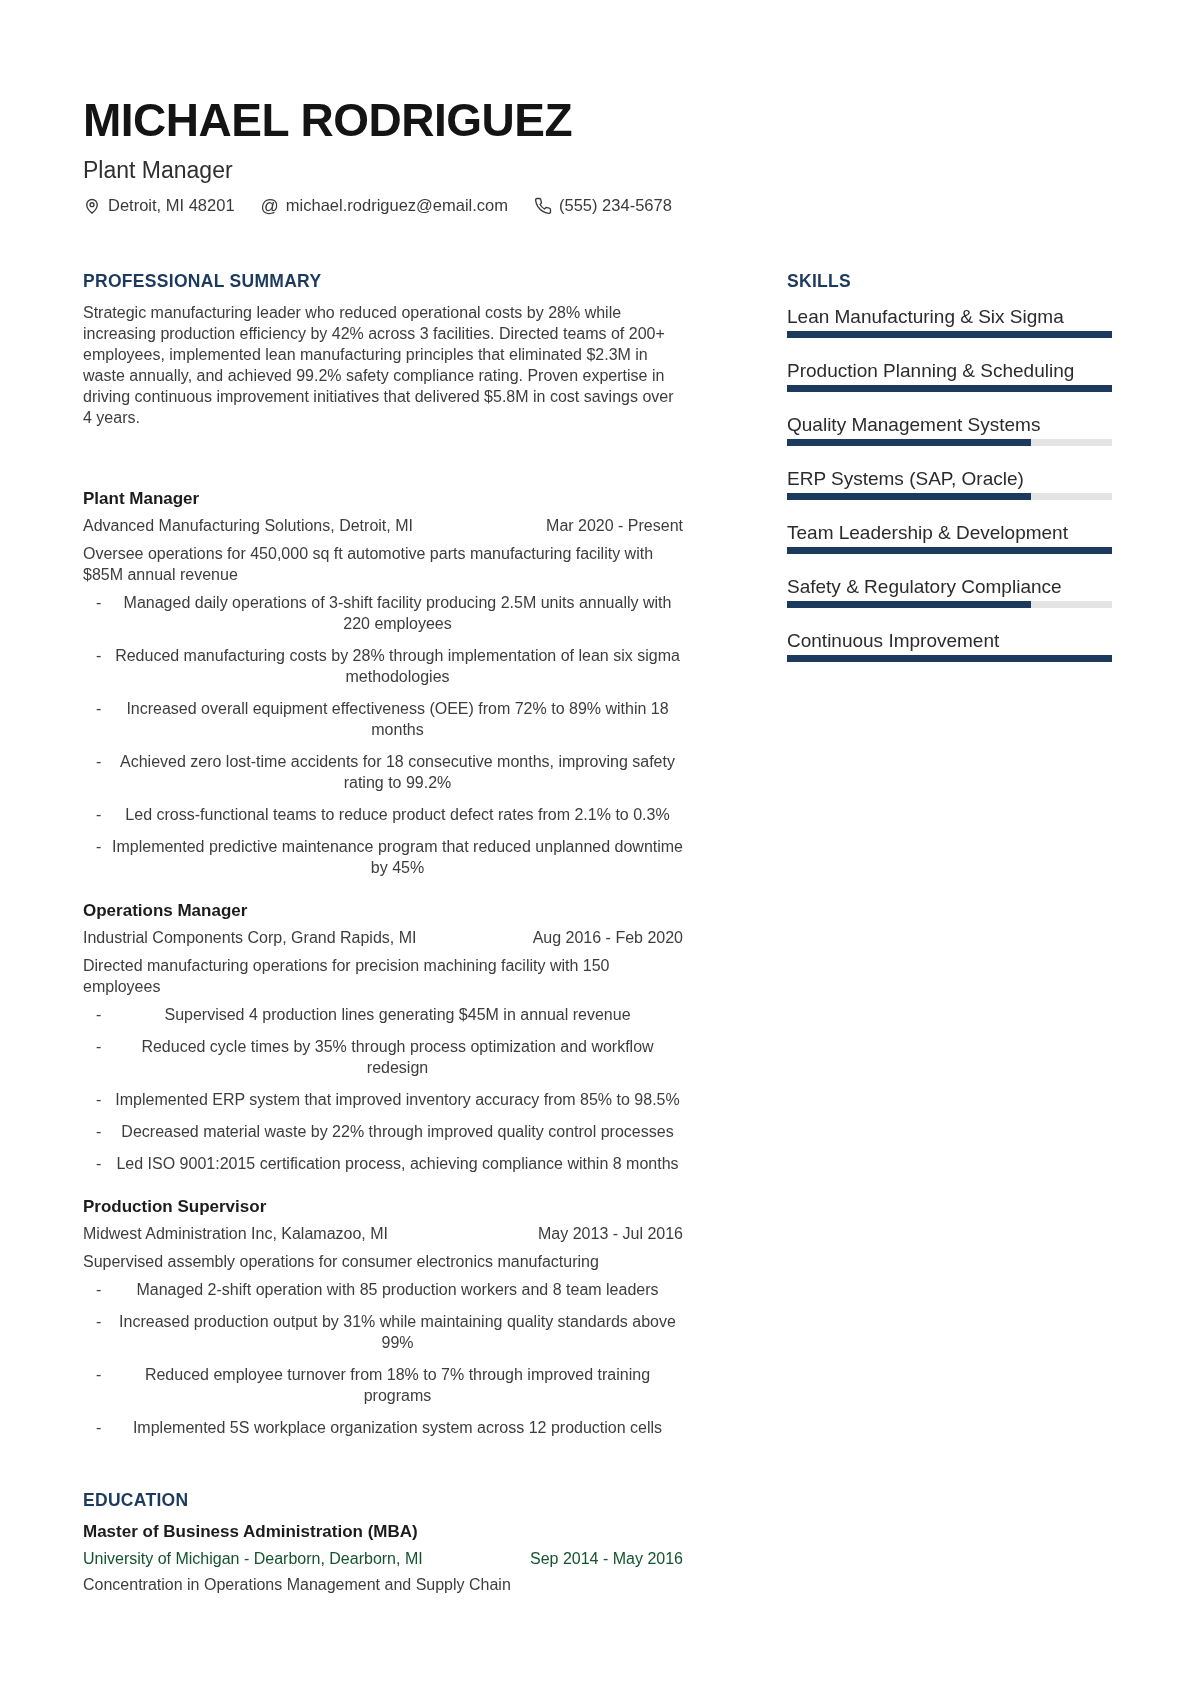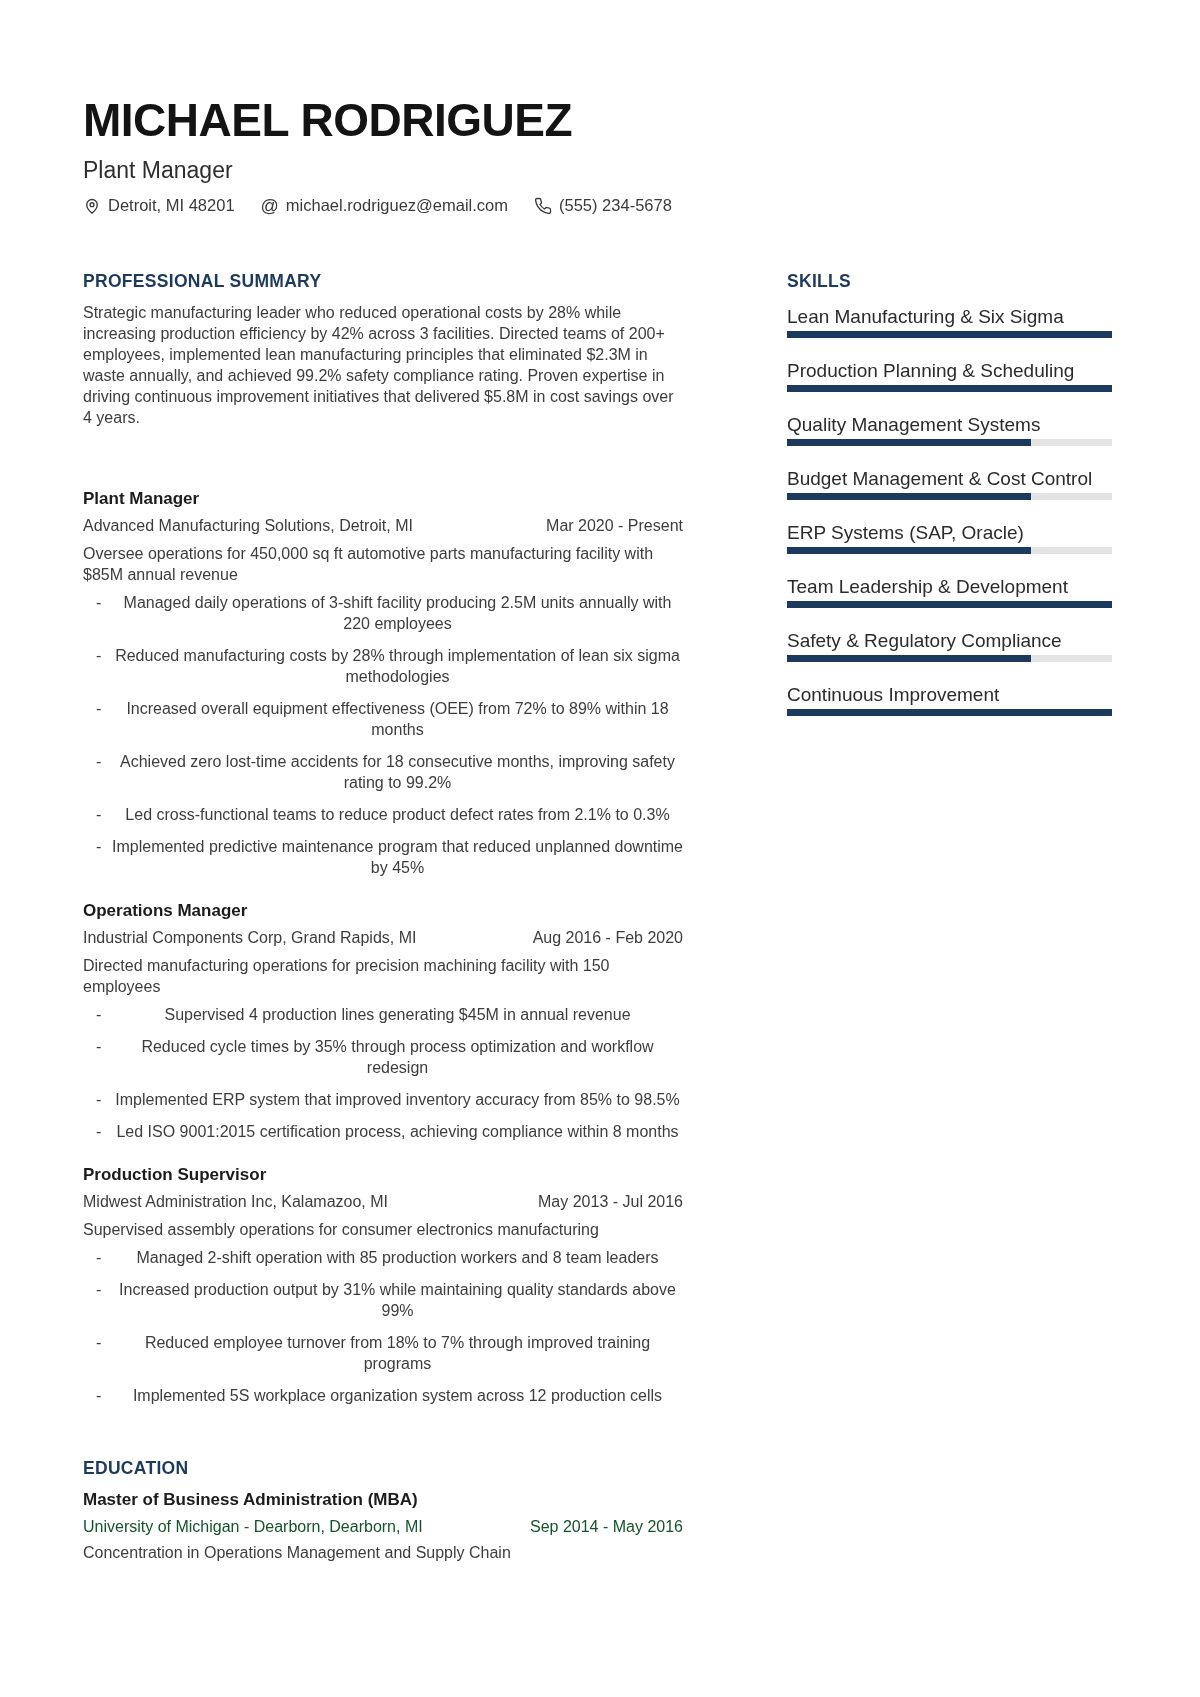--- a/index.html
+++ b/index.html
@@ -122,20 +122,21 @@
           <div class="job-title">Operations Manager</div>
           <div class="job-meta">
             <span>Industrial Components Corp, Grand Rapids, MI</span>
             <span>Aug 2016 - Feb 2020</span>
           </div>
           <div class="job-desc">Directed manufacturing operations for precision machining facility with 150 employees</div>
           <ul class="bullets">
             <li>Supervised 4 production lines generating $45M in annual revenue</li>
             <li>Reduced cycle times by 35% through process optimization and workflow redesign</li>
             <li>Implemented ERP system that improved inventory accuracy from 85% to 98.5%</li>
+            <li>Decreased material waste by 22% through improved quality control processes</li>
             <li>Led ISO 9001:2015 certification process, achieving compliance within 8 months</li>
           </ul>
         </div>
 
         <div class="job">
           <div class="job-title">Production Supervisor</div>
           <div class="job-meta">
             <span>Midwest Administration Inc, Kalamazoo, MI</span>
             <span>May 2013 - Jul 2016</span>
           </div>
@@ -177,26 +178,20 @@
               <div class="skill-fill" style="width: 100%;"></div>
             </div>
         </div>
         <div class="skill-item">
           <div class="skill-label">Quality Management Systems</div>
           <div class="skill-track">
               <div class="skill-fill" style="width: 75%;"></div>
             </div>
         </div>
         <div class="skill-item">
-          <div class="skill-label">Budget Management &amp; Cost Control</div>
-          <div class="skill-track">
-              <div class="skill-fill" style="width: 75%;"></div>
-            </div>
-        </div>
-        <div class="skill-item">
           <div class="skill-label">ERP Systems (SAP, Oracle)</div>
           <div class="skill-track">
               <div class="skill-fill" style="width: 75%;"></div>
             </div>
         </div>
         <div class="skill-item">
           <div class="skill-label">Team Leadership &amp; Development</div>
           <div class="skill-track">
               <div class="skill-fill" style="width: 100%;"></div>
             </div>

